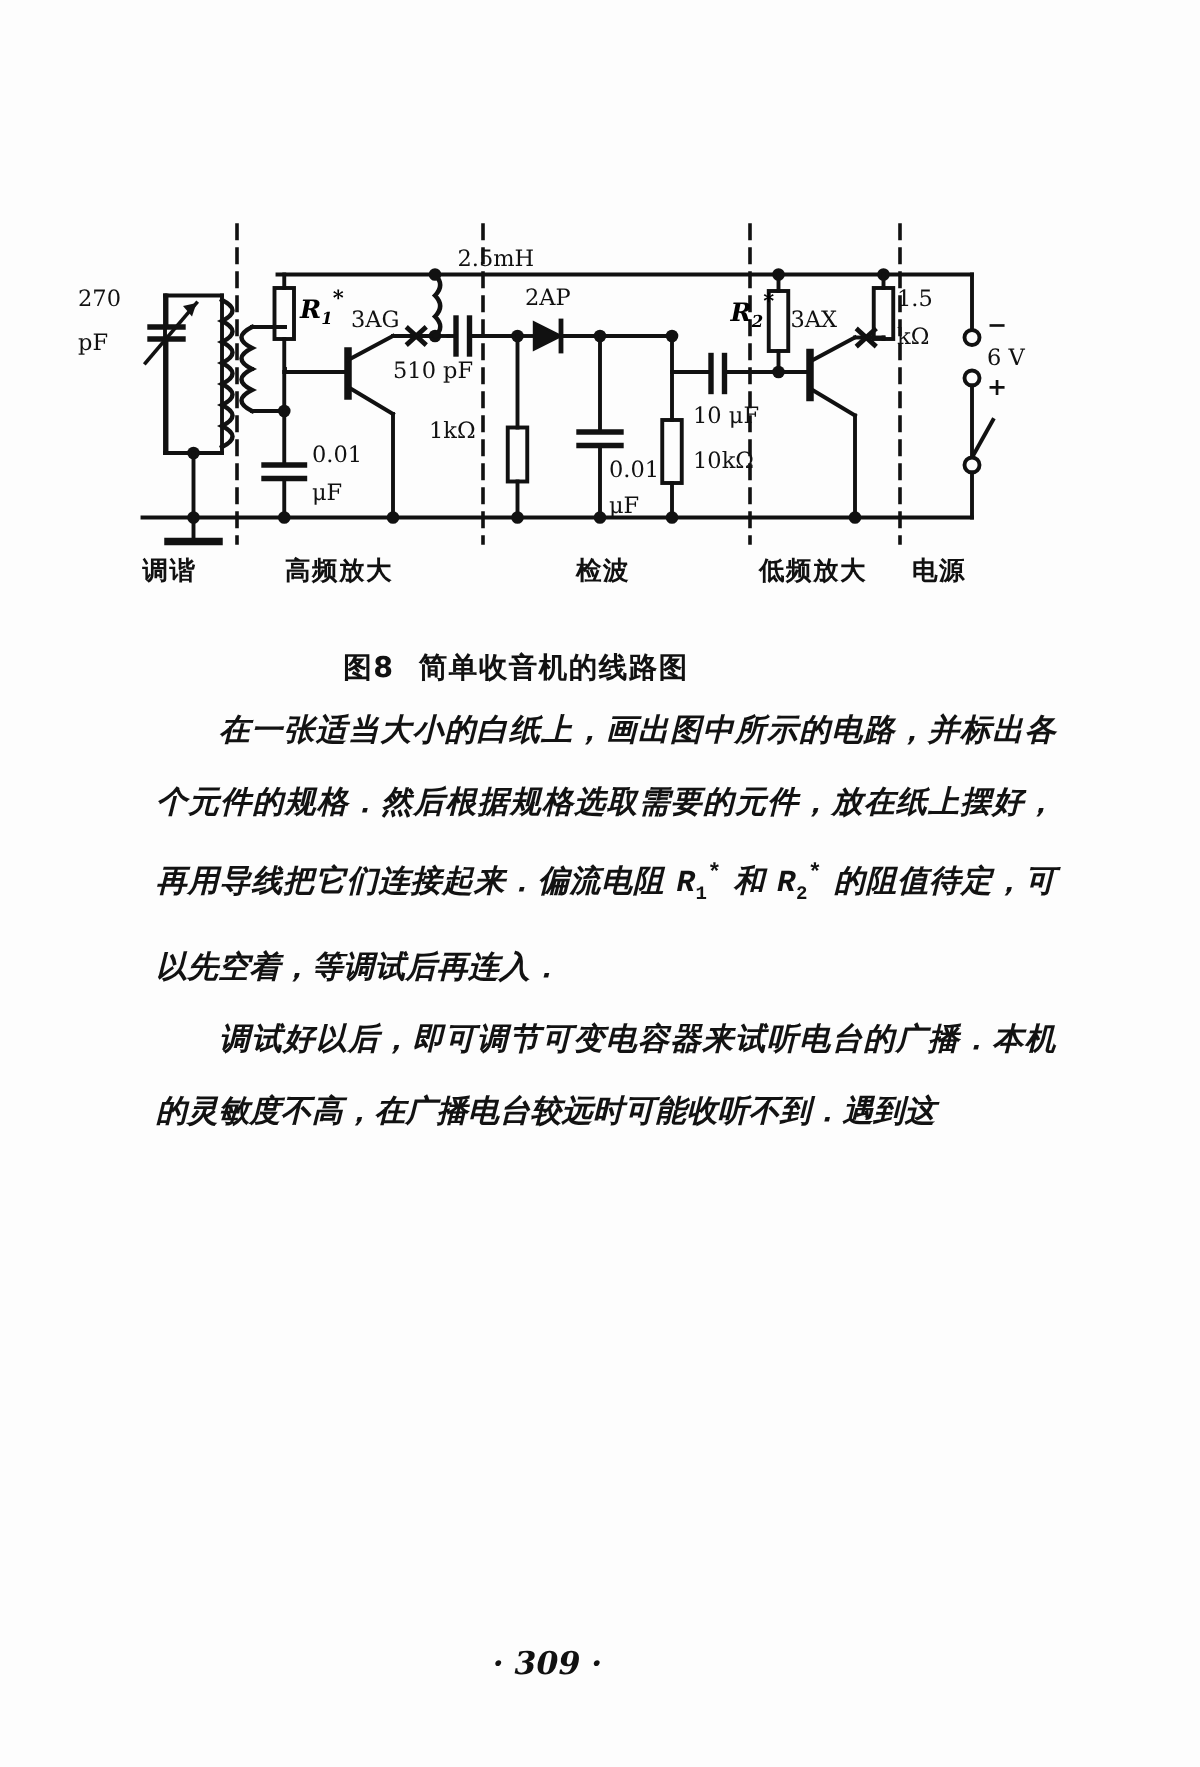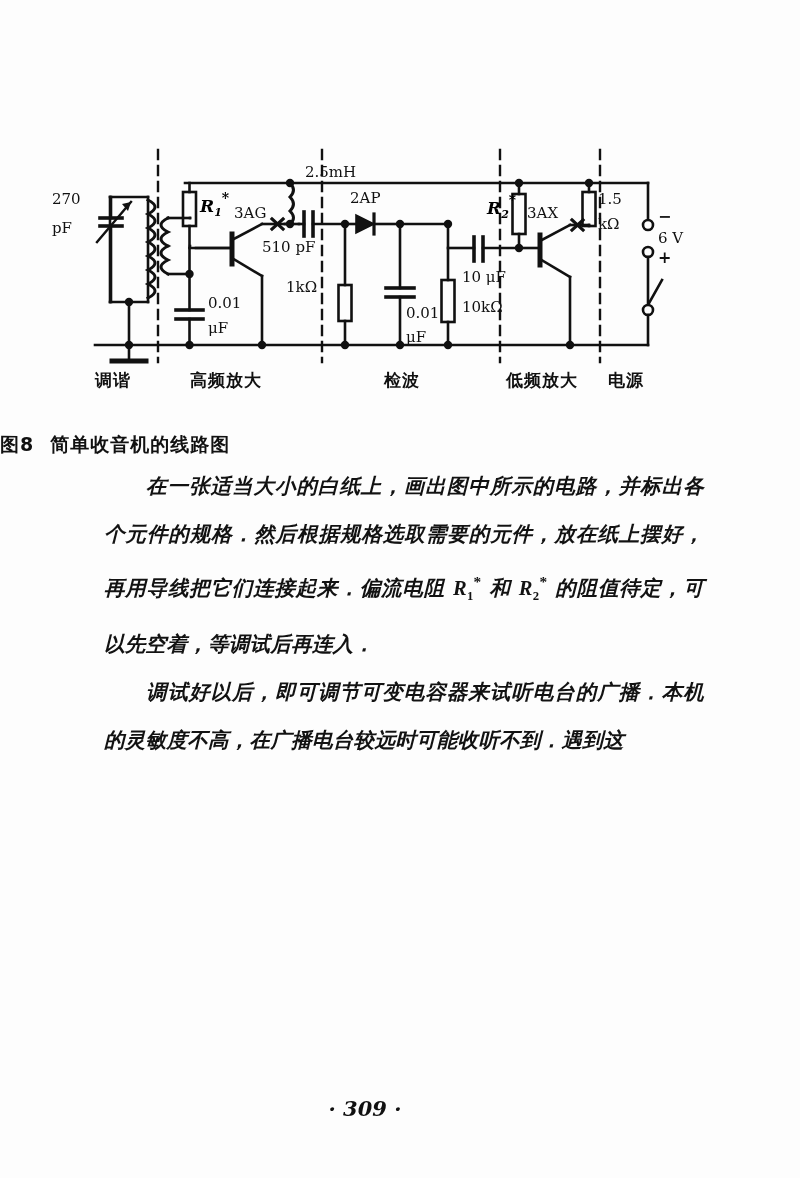--- a/index.html
+++ b/index.html
@@ -17,40 +17,40 @@
   #figure{position:absolute;left:0;top:120;width:800px;height:280px;}
   svg#circuit{position:absolute;left:0px;top:130px;width:800px;height:270px;display:block;}
 
   .fig-txt{font-family:"DejaVu Serif","Liberation Serif",serif;fill:#111;font-size:15px;}
   .fig-txt-b{font-family:"DejaVu Serif","Liberation Serif",serif;fill:#111;font-size:16px;font-weight:700;}
   .cn{font-family:"DejaVu Sans","Liberation Sans",sans-serif;fill:#111;font-size:17px;font-weight:700;letter-spacing:1px;}
   .ital{font-style:italic;font-family:"DejaVu Serif","Liberation Serif",serif;font-weight:700;}
 
   
   #caption{
-    position:absolute;left:0;top:432px;width:688px;
+    position:absolute;left:0;top:432px;width:688px;text-align:center;
     font-family:"DejaVu Sans","Liberation Sans",sans-serif;
     font-weight:700;font-size:19px;letter-spacing:1px;color:#111;
   }
   #caption .gap{display:inline-block;width:16px;}
 
   
   #body-text{
     position:absolute;left:104px;top:462px;width:600px;
     font-family:"DejaVu Sans","Liberation Sans",sans-serif;
     font-size:20.5px;
     font-weight:700;
     line-height:48px;
     color:#121212;
     letter-spacing:0.3px;
     font-style:italic;
   }
   #body-text p{margin:0 0 0 0;text-align:justify;text-justify:inter-character;}
   #body-text p.indent{text-indent:42px;}
-  .mvar{font-family:Liberation Serif, serif;font-style:italic;}
+  .mvar{font-family:Liberation Mono, monospace;font-style:italic;}
   .mvar sub{font-size:0.62em;font-style:normal;}
   .mvar sup{font-size:0.75em;font-style:normal;}
 
   
   #pageno{
     position:absolute;left:0;top:1096px;width:800px;text-align:center;
     font-family:"DejaVu Serif","Liberation Serif",serif;
     font-style:italic;font-weight:700;font-size:21px;color:#111;
     padding-right:70px;box-sizing:border-box;
   }

